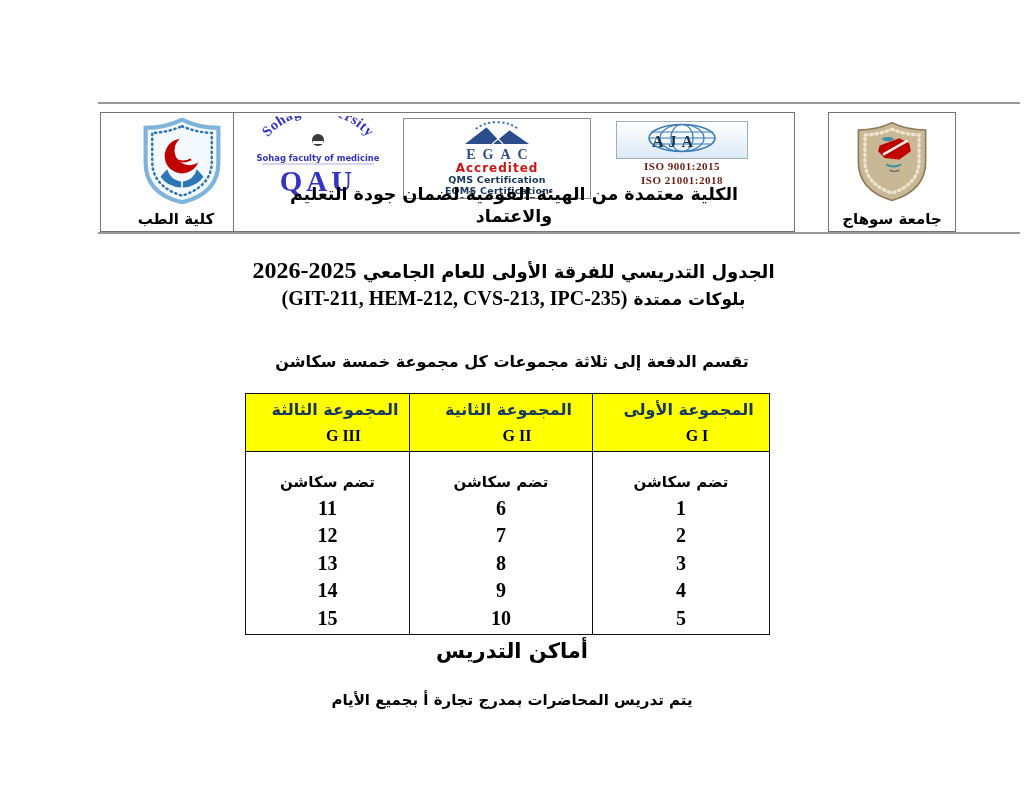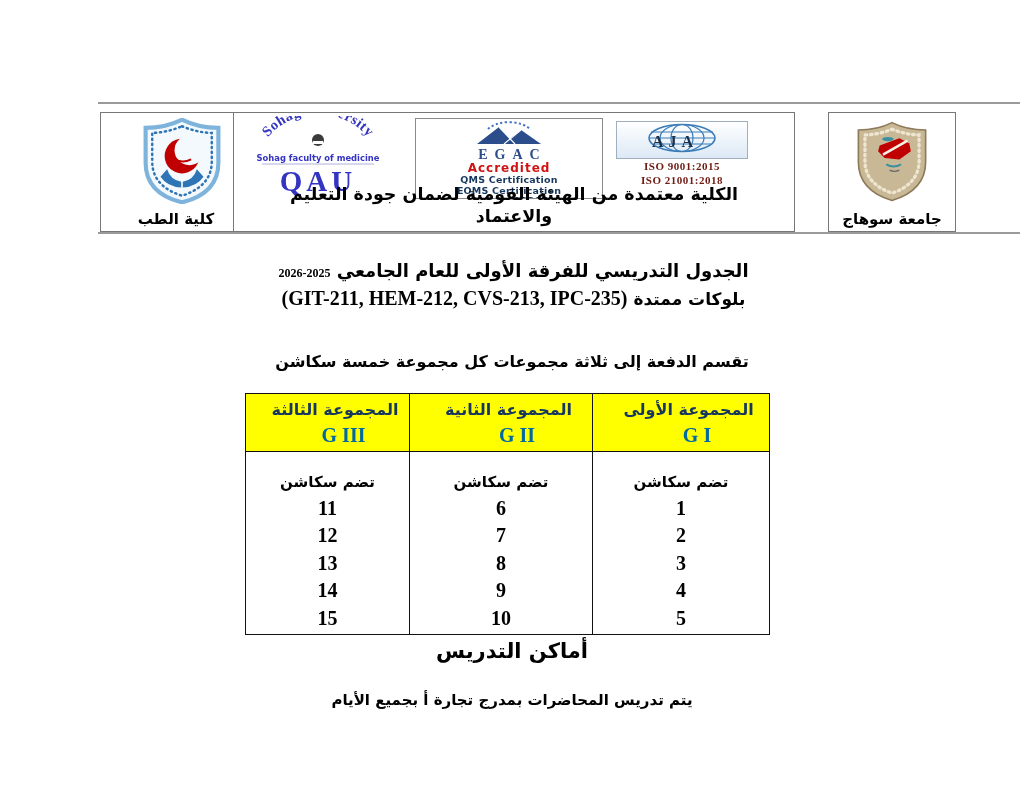--- a/index.html
+++ b/index.html
@@ -13,55 +13,55 @@
   .box-left{left:100px;width:152px;padding-left:12px;}
   .box-mid{left:233px;width:562px;}
   .box-right{left:828px;width:128px;}
   .logo-svg{display:block;margin:5px auto 0 auto;}
   .caption{position:absolute;bottom:3px;left:0;right:0;text-align:center;font-size:15px;direction:rtl;}
   
   .qau{position:absolute;left:8px;top:3px;width:152px;height:86px;text-align:center;}
   .qau-acronym{font-family:"Liberation Serif","DejaVu Serif",serif;font-weight:bold;
                font-size:29px;line-height:24px;color:var(--qau-blue,#3434C2);letter-spacing:4px;margin-top:-3px;}
   
-  .egac{position:absolute;left:181px;top:5px;width:188px;height:81px;border:1px solid #8a8a8a;
+  .egac{position:absolute;left:169px;top:5px;width:188px;height:81px;border:1px solid #8a8a8a;
         box-sizing:border-box;text-align:center;padding-top:2px;overflow:hidden;background:#fff;}
   .egac-name{font-family:"Liberation Serif","DejaVu Serif",serif;font-size:14px;line-height:14px;
              color:var(--egac-blue,#2B4D8C);letter-spacing:7px;text-indent:7px;}
   .egac-accredited{font-size:12px;line-height:13px;color:var(--accredited-red,#D11212);letter-spacing:1px;}
   .egac-line{font-size:9.5px;line-height:10.5px;color:var(--table-header-text,#17375E);letter-spacing:.2px;}
   
   .aja-wrap{position:absolute;left:382px;top:8px;width:132px;text-align:center;}
   .aja-box{position:relative;width:132px;height:38px;border:1.5px solid #9FB0C0;border-radius:0;
            background:linear-gradient(#ffffff,#dce9f5);box-sizing:border-box;overflow:hidden;}
   .aja-name{position:absolute;left:0;right:14px;top:11px;text-align:center;
             font-family:"Liberation Serif","DejaVu Serif",serif;font-size:16px;
             color:var(--aja-navy,#1A2F4A);letter-spacing:5px;}
   .iso-line{font-family:"Liberation Serif","DejaVu Serif",serif;font-size:11px;line-height:12.5px;
             color:var(--iso-dark-red,#701A12);letter-spacing:.5px;margin-top:1px;}
   .iso-line:first-of-type{margin-top:4px;}
   .accr-text{position:absolute;top:70px;left:0;right:0;text-align:center;direction:rtl;
              font-size:17.5px;line-height:22px;color:#000;}
   
   .title{position:absolute;top:258px;left:0;right:0;text-align:center;direction:rtl;
          font-size:18px;line-height:25px;white-space:nowrap;}
-  .title .years{font-family:"Liberation Serif","DejaVu Serif",serif;font-size:12px;margin-left:3px;}
+  .title .years{font-family:"Liberation Serif","DejaVu Serif",serif;font-size:24px;margin-left:3px;}
   .subtitle{position:absolute;top:284px;left:0;right:0;text-align:center;direction:rtl;
             font-size:17px;line-height:28px;white-space:nowrap;}
   .subtitle .codes{font-family:"Liberation Serif","DejaVu Serif",serif;font-size:20px;margin-left:3px;}
   .intro{position:absolute;top:352px;left:0;right:0;text-align:center;direction:rtl;
          font-size:16px;white-space:nowrap;}
   
   table.groups{position:absolute;left:245px;top:393px;width:524px;border-collapse:collapse;
                table-layout:fixed;direction:rtl;}
   table.groups th,table.groups td{border:1.6px solid #111;padding:0;text-align:center;}
   table.groups th{background:var(--table-header-bg,#FFFF00);height:57px;vertical-align:middle;}
   .gname{font-size:16px;line-height:26px;color:var(--table-header-text,#17375E);direction:rtl;padding-left:15px;}
-  .gcode{font-family:"Liberation Serif","DejaVu Serif",serif;font-size:20px;line-height:25px;
-         color:#0369a1;direction:ltr;padding-left:32px;}
+  .gcode{font-family:"Liberation Serif","DejaVu Serif",serif;font-size:16px;line-height:25px;
+         color:#000000;direction:ltr;padding-left:32px;}
   table.groups td{height:164px;vertical-align:top;padding-top:18px;background:#fff;}
   .sub-label{font-size:15px;line-height:25px;direction:rtl;}
   .sec-num{font-family:"Liberation Serif","DejaVu Serif",serif;font-size:20px;line-height:27.4px;direction:ltr;}
   
   .footer-heading{position:absolute;top:636px;left:0;right:0;text-align:center;direction:rtl;
                   font-size:21px;line-height:30px;}
   .footer-note{position:absolute;top:688px;left:0;right:0;text-align:center;direction:rtl;
                font-size:15px;line-height:24px;}
 </style>
 </head>

